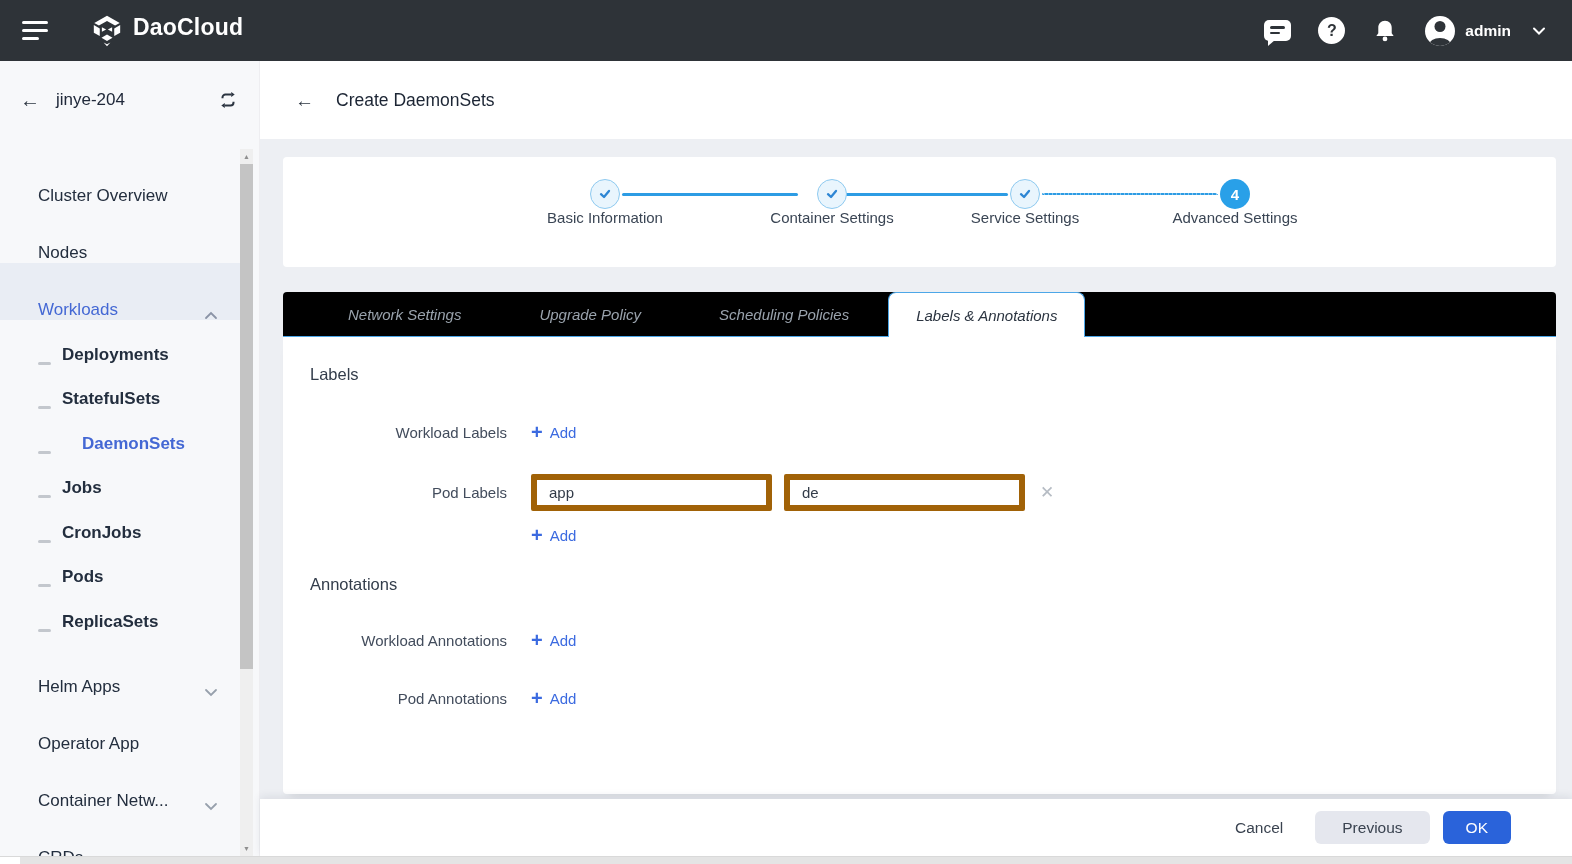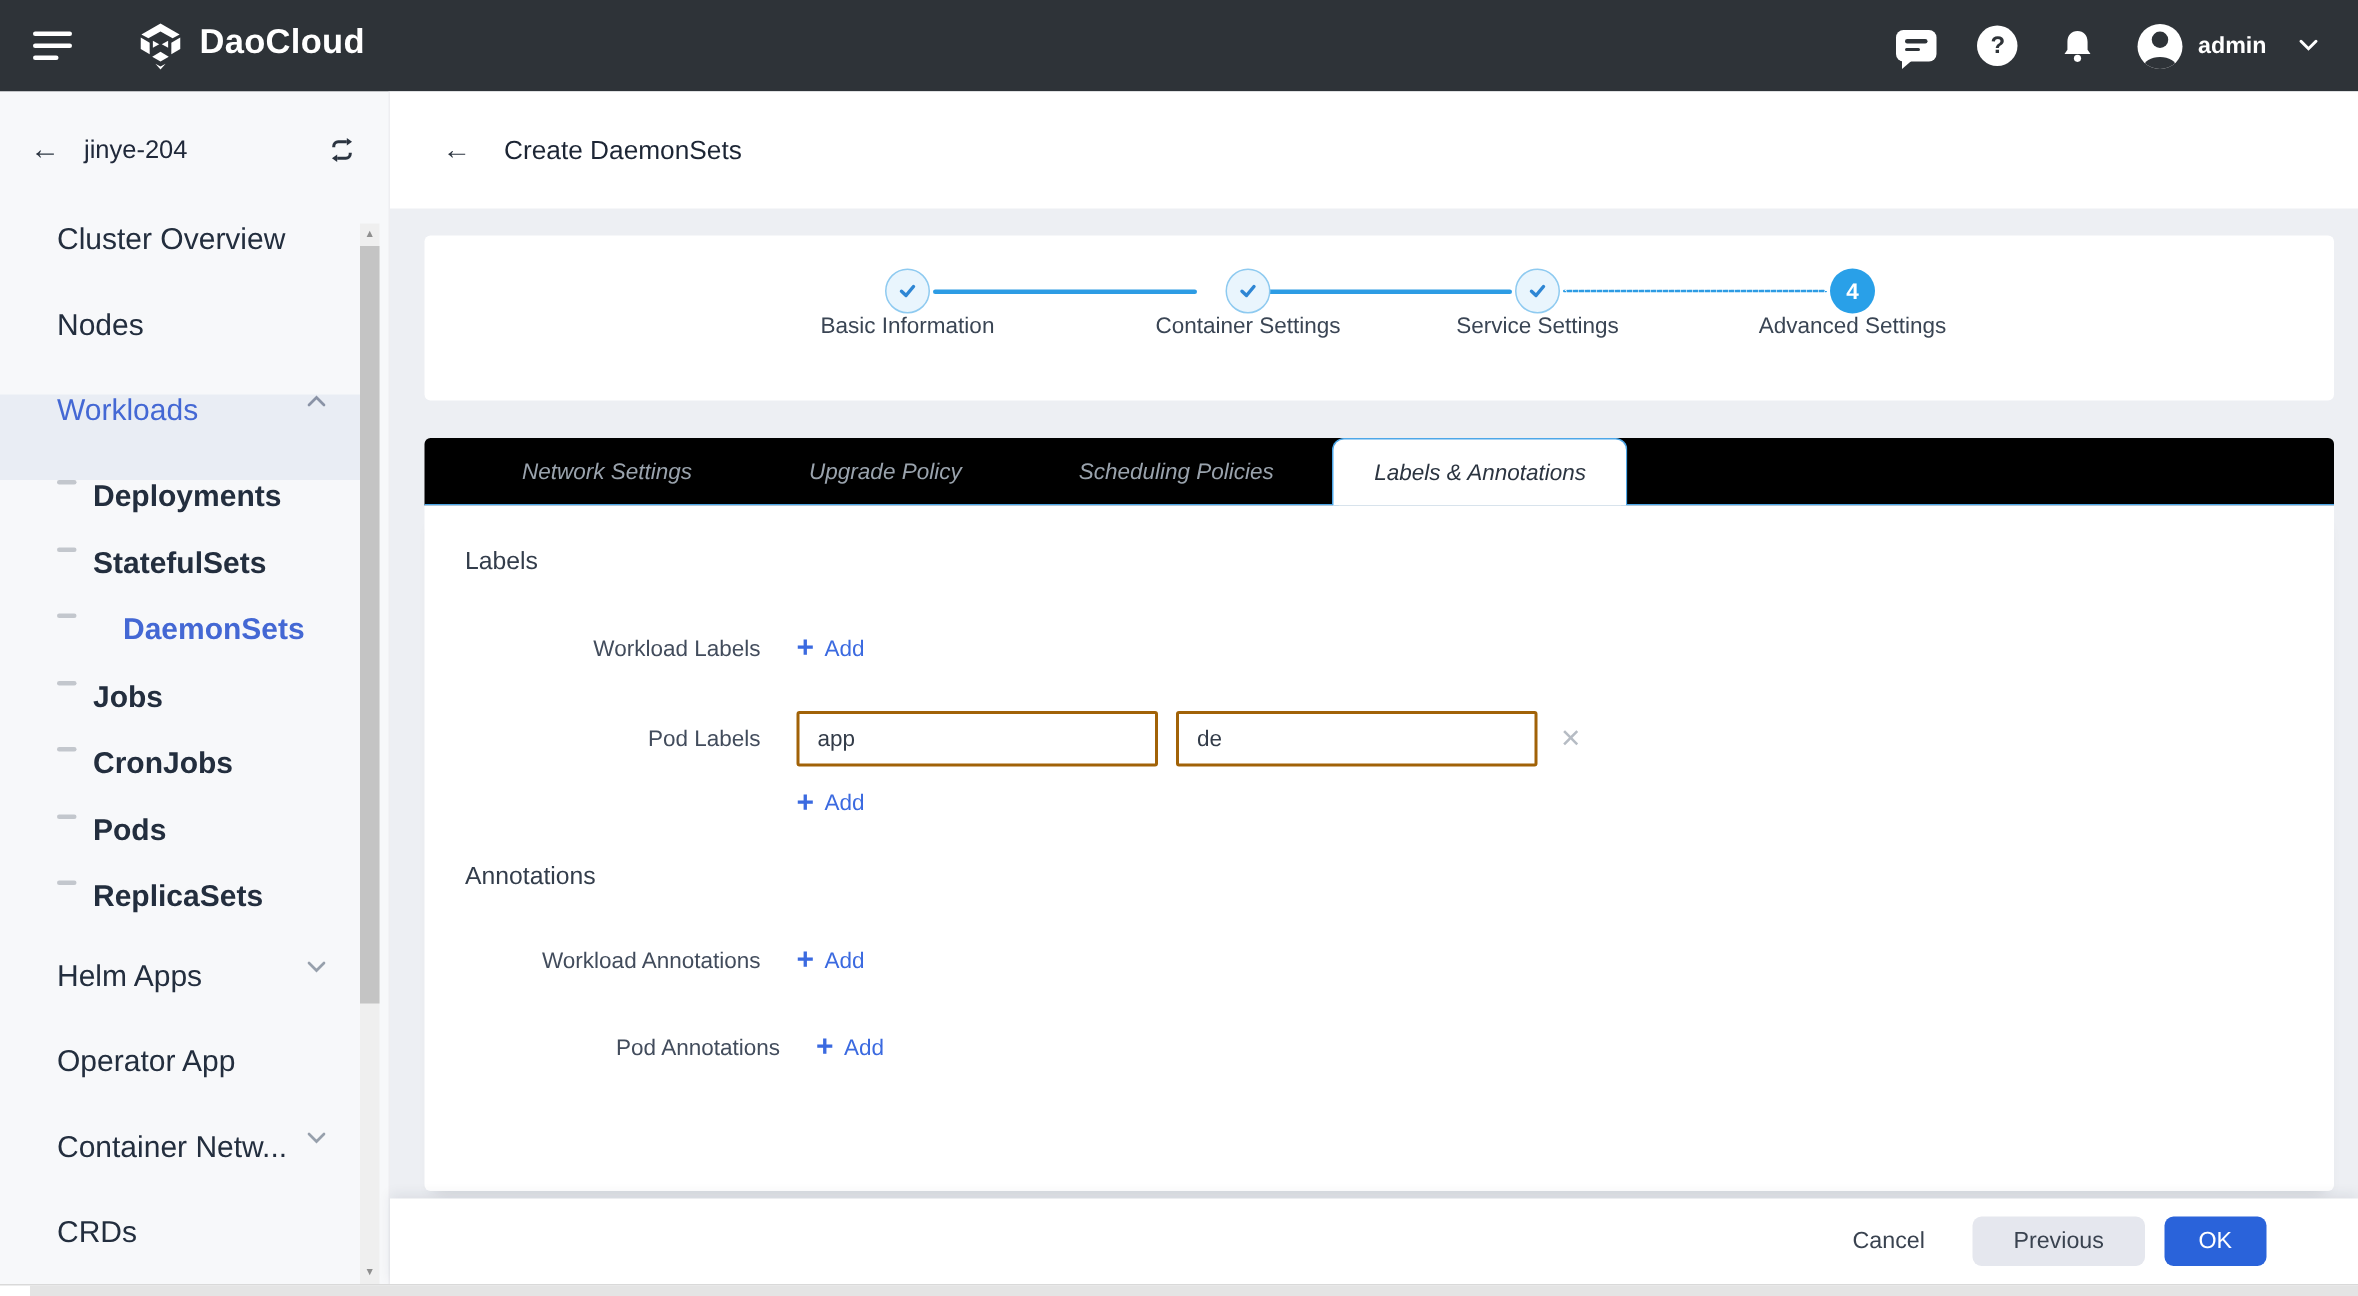--- a/index.html
+++ b/index.html
@@ -35,21 +35,21 @@
   
   .app-body { display:flex; height:803px; }
 
   
   .sidebar { width:260px; background:#f7f8fa; position:relative; flex:none; border-right:1px solid #eeeef1; }
   .sb-header { height:78px; display:flex; align-items:center; padding:0 20px; }
   .back-arrow { font-size:20px; color:#2b3440; font-weight:bold; cursor:pointer; line-height:1; }
   .sb-cluster { flex:1; margin-left:16px; font-size:17px; color:#20293a; }
   .switch-icon { cursor:pointer; display:flex; }
   .sb-menu { margin-top:10px; width:240px; }
-  .sb-item { height:57px; display:flex; align-items:flex-start; padding-left:38px; font-size:20px;
+  .sb-item { height:57px; display:flex; align-items:flex-end; padding-left:38px; font-size:17px;
     color:#232e3e; cursor:pointer; position:relative; }
   .sb-item.sub { height:44.5px; padding-left:38px;font-weight:bold; }
   .sb-item .dash { width:13px; height:3px; border-radius:2px; background:#c3c7cd; margin-right:11px; flex:none; }
   .sb-item.active-parent { background:#e9edf4; color:#4468d4; }
   .sb-item.selected { color:#4468d4;gap:20px; }
   .sb-item .chev { position:absolute; right:22px; display:flex; }
   .sb-item.spacer-before { margin-top:8px; }
   
   .v-scrollbar { position:absolute; top:88px; bottom:8px; right:6px; width:13px; background:#efefef; }
   .v-scroll-btn { position:absolute; left:0; width:13px; height:15px; color:#8f8f8f; font-size:7px;
@@ -84,21 +84,21 @@
   .panel { background:#fff; height:457px; border-radius:0 0 4px 4px; position:relative;
     box-shadow:0 8px 10px -7px rgba(40,50,70,.15); }
   .section-heading { font-size:16.5px; color:#333d4b; font-weight:500; padding-left:27px; }
   .section-heading.first { padding-top:28px; }
   .form-row { display:flex; align-items:center; }
   .form-label { width:224px; text-align:right; font-size:15px; color:#424c5c; flex:none; }
   .form-control { margin-left:24px; display:flex; align-items:center; }
   .add-link { display:flex; align-items:center; color:#3b6ae0; cursor:pointer; }
   .add-link .plus { font-size:20px; font-weight:bold; line-height:1; }
   .add-link .add-txt { font-size:15px; margin-left:7px; }
-  .kv-input { width:241px; height:37px; border:2px solid #a16207; border-radius:2px; padding:0 12px;
+  .kv-input { width:241px; height:37px; border:6px solid #a16207; border-radius:2px; padding:0 12px;
     font-size:15px; color:#333c49; outline:none; font-family:"Liberation Sans","DejaVu Sans",sans-serif; }
   .kv-input + .kv-input { margin-left:12px; }
   .close-x { margin-left:15px; color:#b6bcc4; font-size:17px; cursor:pointer; }
   .indent-control { margin-left:248px; }
 
   .footer { position:absolute; left:0; right:0; bottom:8px; height:57px; background:#fff;
     box-shadow:0 -3px 8px rgba(30,40,60,.08); display:flex; align-items:center; justify-content:flex-end;
     padding-right:61px; z-index:5; }
   .btn { height:33px; border:none; border-radius:6px; font-size:15.5px; cursor:pointer;
     font-family:"Liberation Sans","DejaVu Sans",sans-serif; }
@@ -337,21 +337,21 @@
         <div class="form-row" style="margin-top:36px;">
           <div class="form-label">Workload Annotations</div>
           <div class="form-control">
             <div class="add-link">
               <span class="plus">+</span>
               <span class="add-txt">Add</span>
             </div>
           </div>
         </div>
 
-        <div class="form-row" style="margin-top:38px;margin-left:13px;">
+        <div class="form-row" style="margin-top:38px;">
           <div class="form-label">Pod Annotations</div>
           <div class="form-control">
             <div class="add-link">
               <span class="plus">+</span>
               <span class="add-txt">Add</span>
             </div>
           </div>
         </div>
       </div>
     </div>

